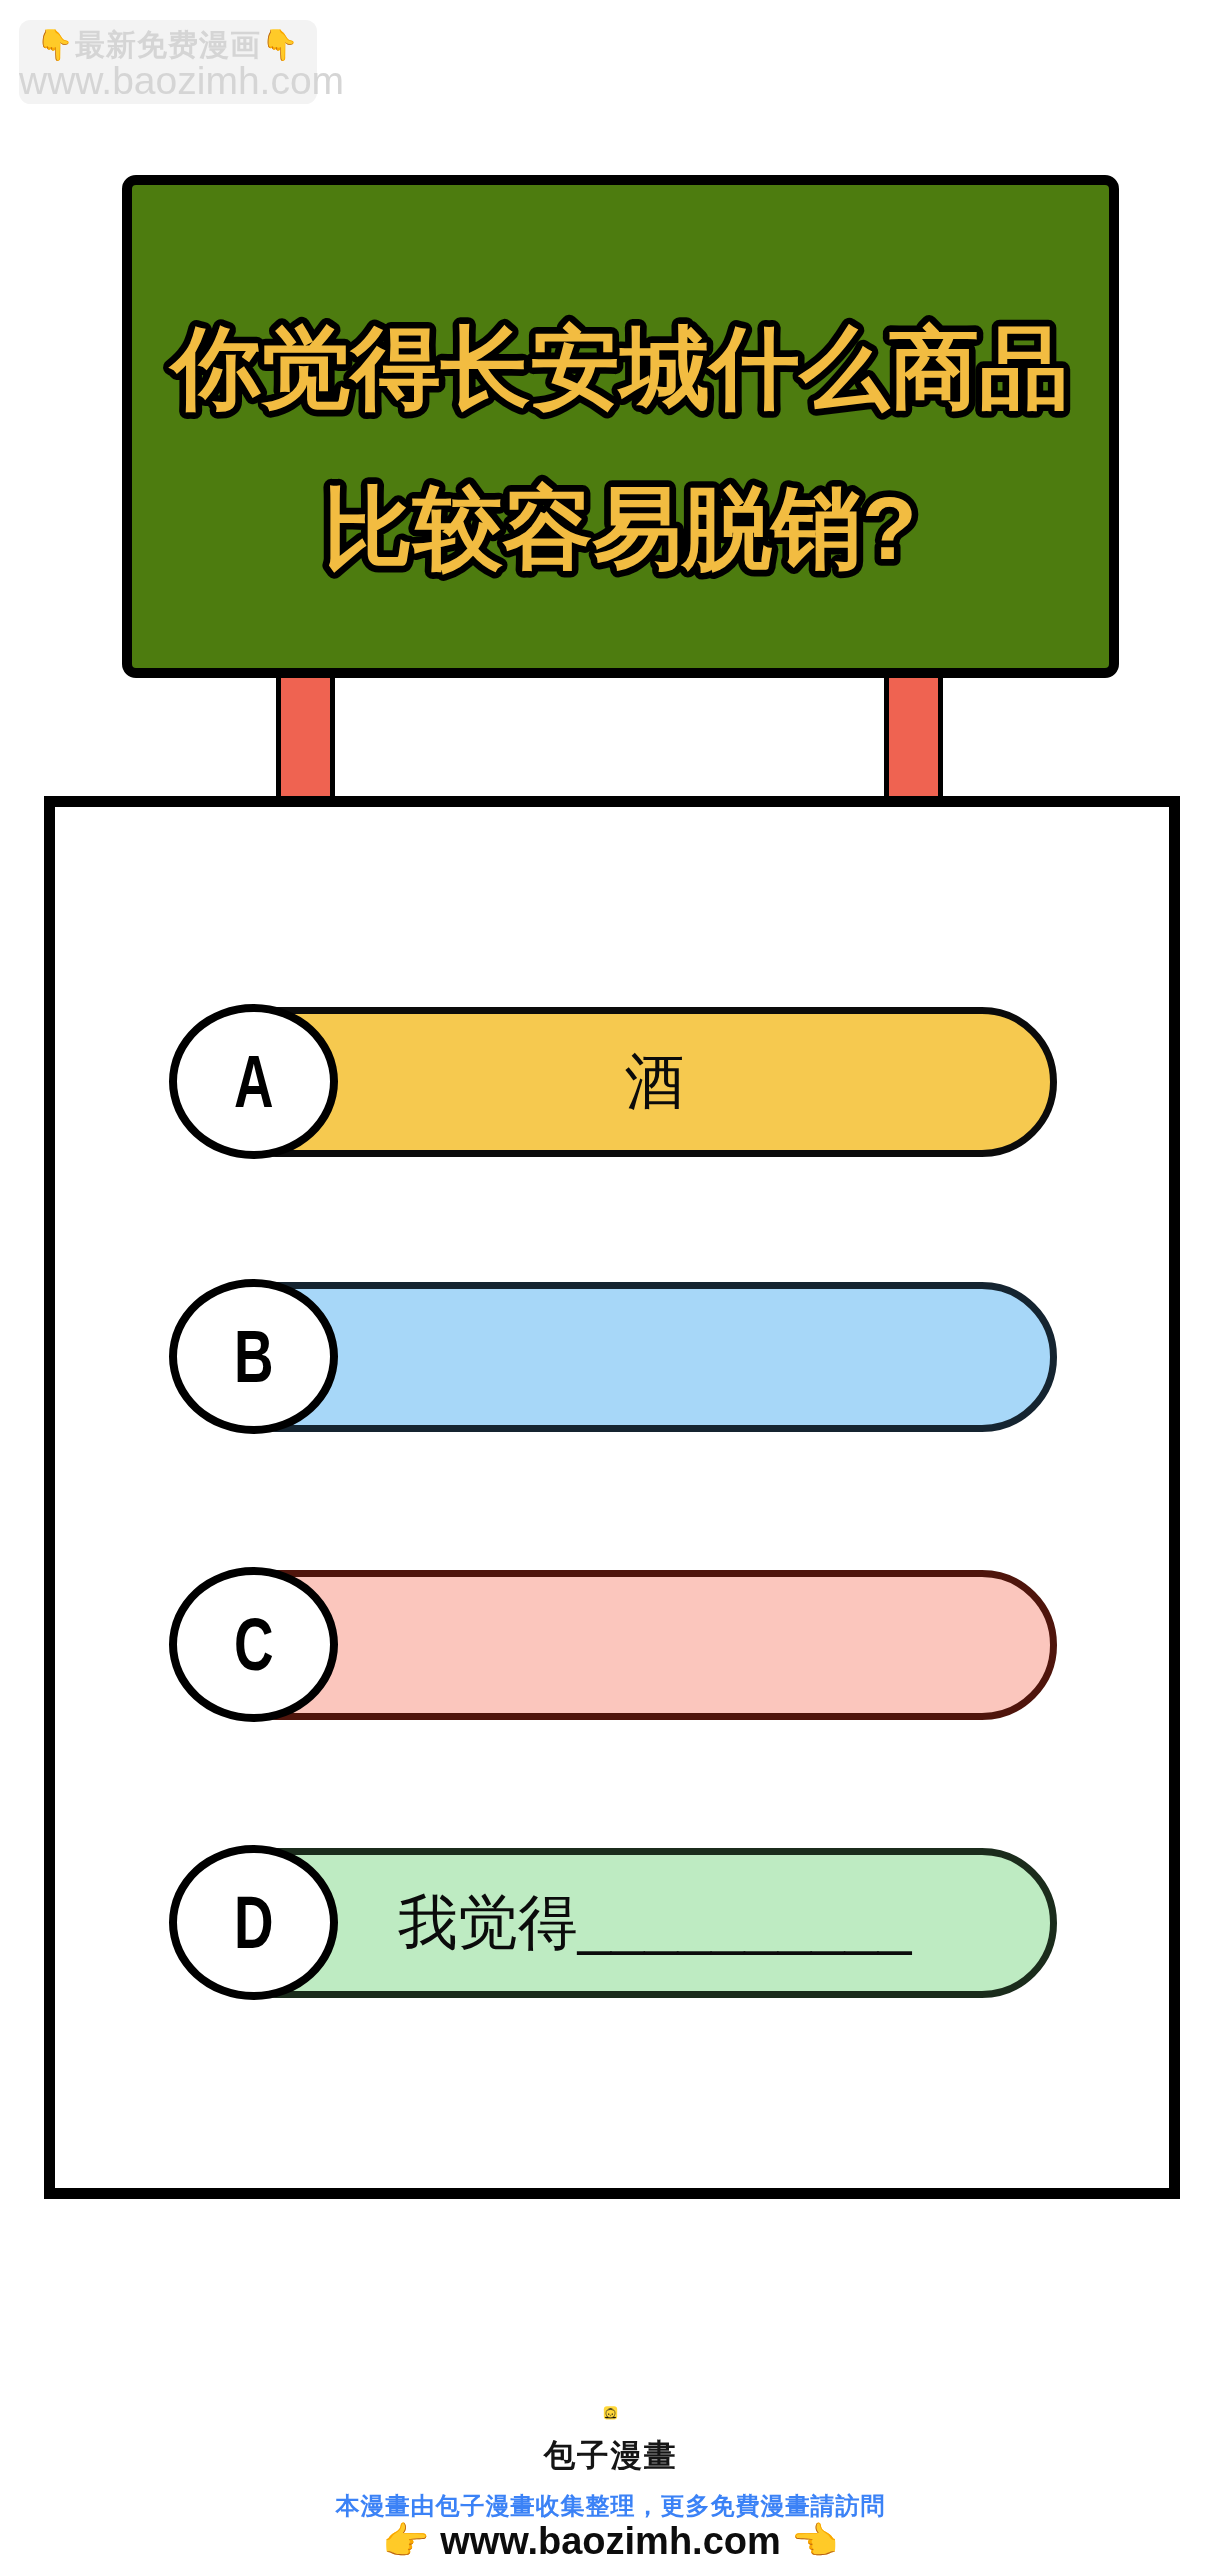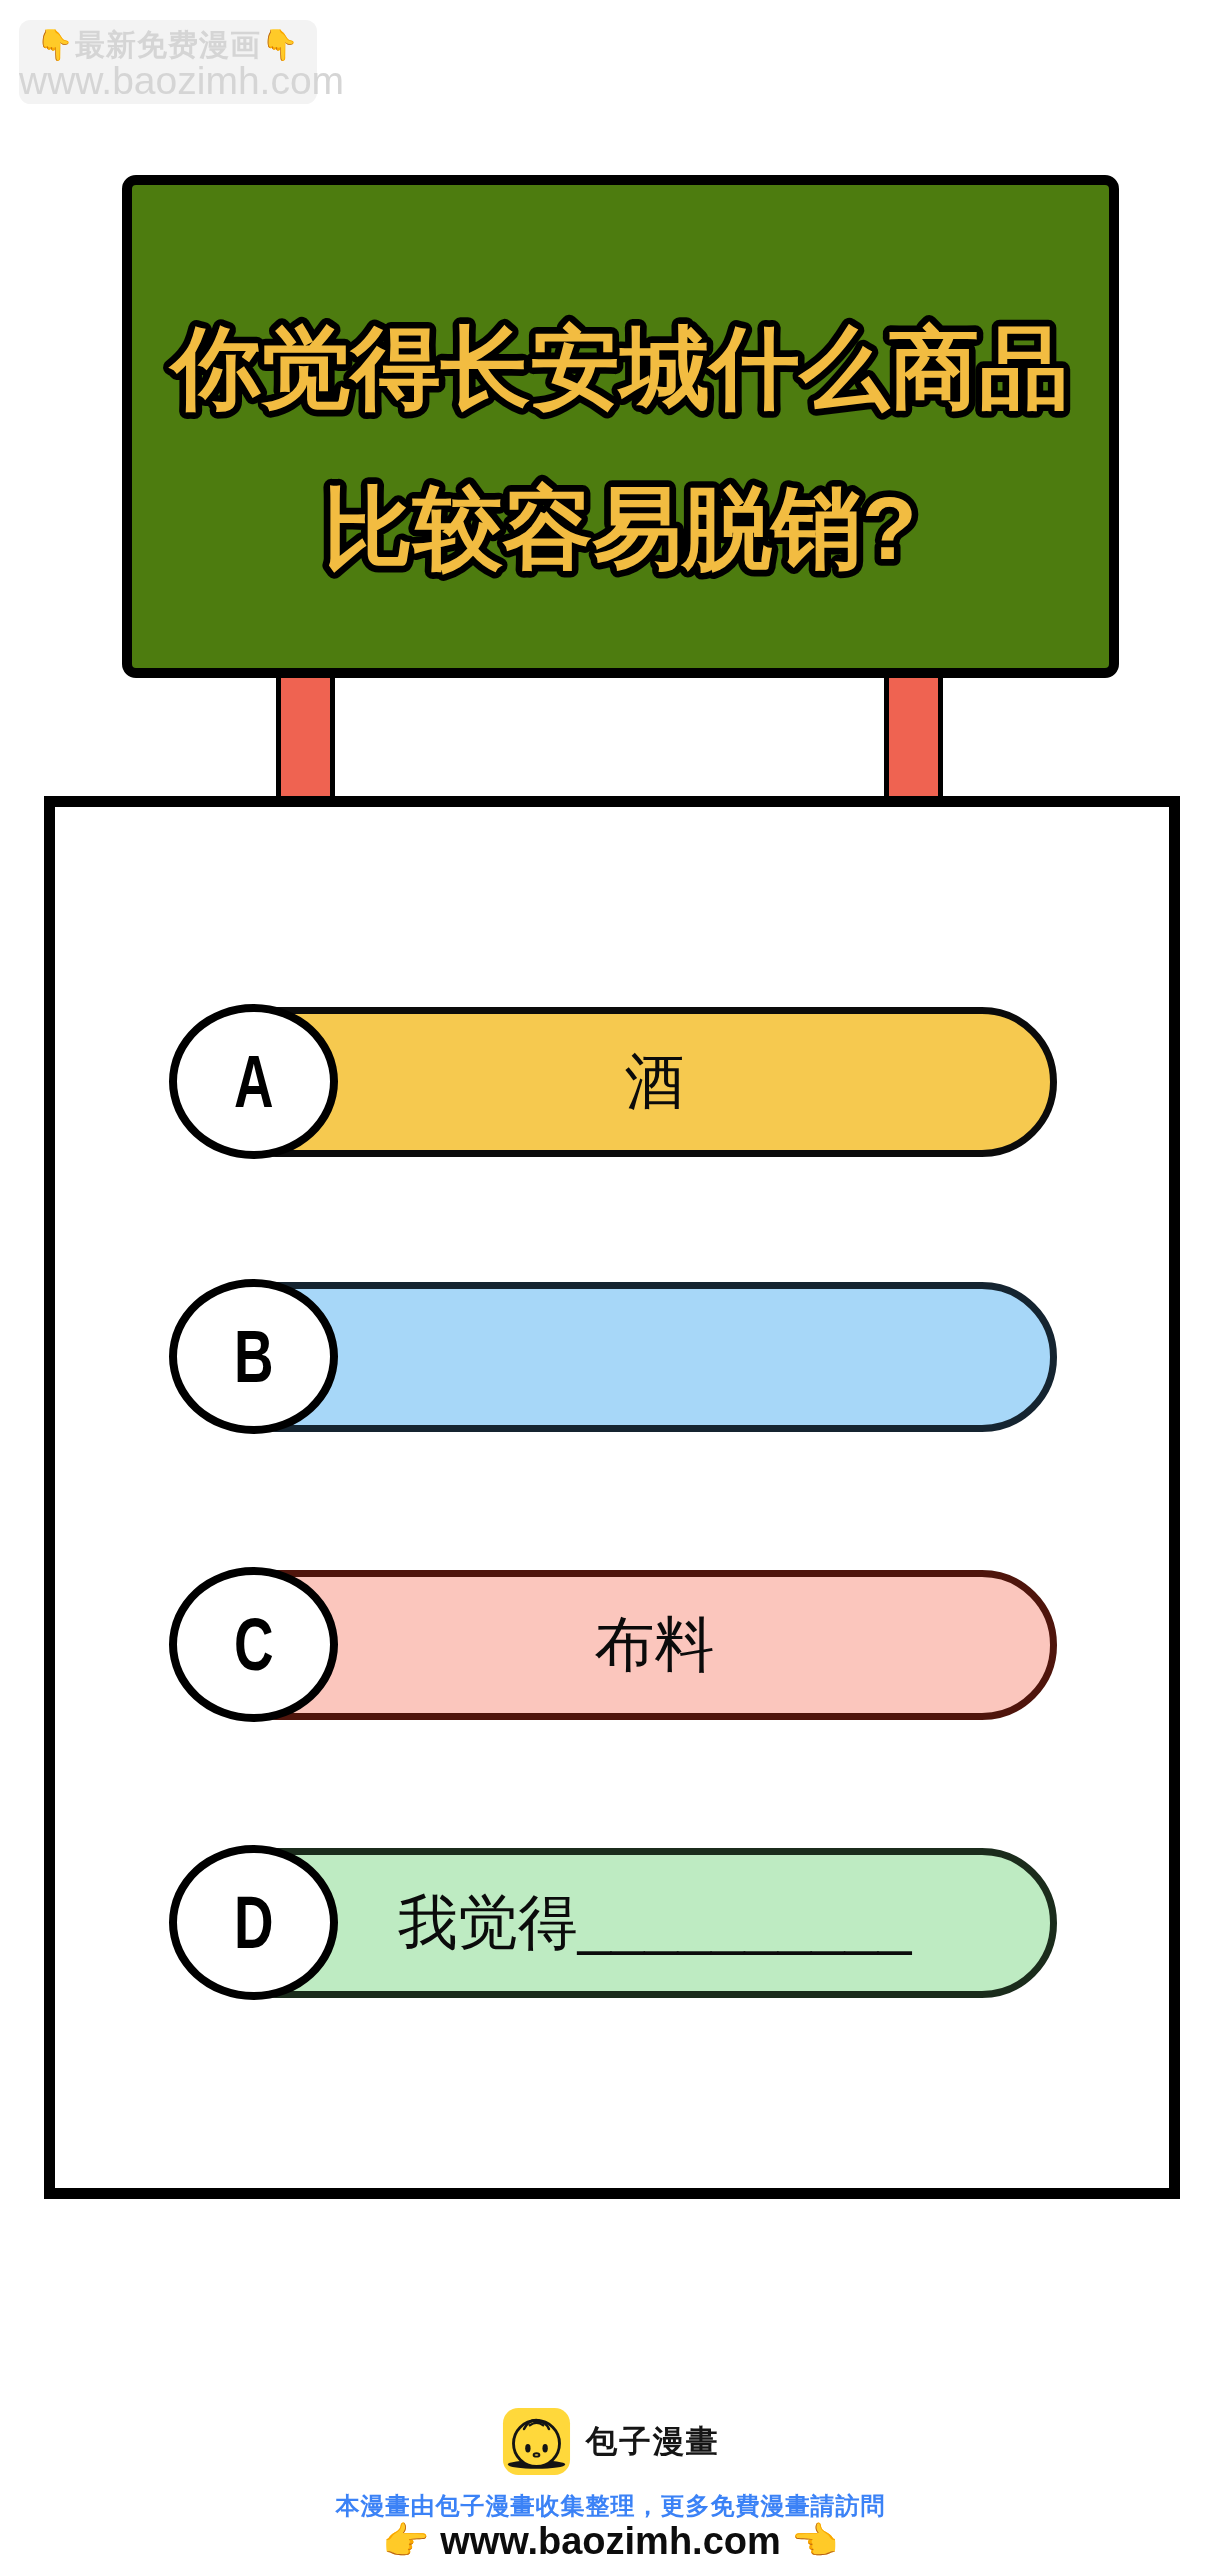--- a/index.html
+++ b/index.html
@@ -68,21 +68,21 @@
     display:flex; align-items:center; justify-content:center;
   }
   .badge .letter {
     display:inline-block; font-size:74px; font-weight:600; color:#000;
     transform:scaleX(0.74); line-height:1;
   }
 
   
   .footer-brand {
     position:absolute; left:0; top:2406px; width:1221px; height:71px;
-    display:flex; align-items:center; justify-content:center; gap:15.3px;
+    display:flex; align-items:center; justify-content:center; gap:15.3px;flex-direction:column;
   }
   .footer-brand .brand-text { font-size:31.5px; font-weight:700; color:#151515; letter-spacing:1.9px; }
   .footer-credit {
     position:absolute; left:0; top:2490px; width:1221px; text-align:center;
     font-size:24px; font-weight:700; color:#3b82f6; letter-spacing:1px;
   }
   .footer-site {
     position:absolute; left:0; top:2519px; width:1221px; text-align:center;
     font-size:38px; font-weight:700; color:#0d0d0d;
   }
@@ -119,21 +119,20 @@
 
   <div class="option opt-b">
     <div class="pill-body"></div>
     <div class="badge">
       <span class="letter">B</span>
     </div>
   </div>
 
   <div class="option opt-c">
     <div class="pill-body"></div>
-    <div class="pill-label">布料</div>
     <div class="badge">
       <span class="letter">C</span>
     </div>
   </div>
 
   <div class="option opt-d">
     <div class="pill-body"></div>
     <div class="pill-label">我觉得__________</div>
     <div class="badge">
       <span class="letter">D</span>

